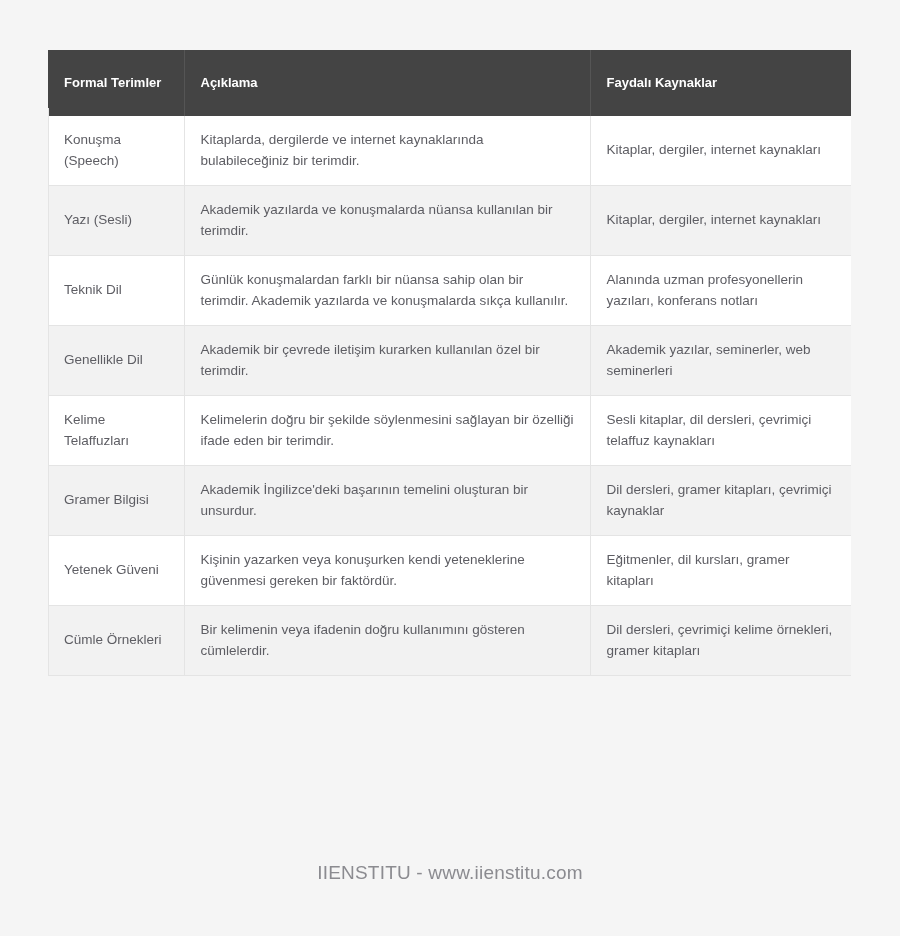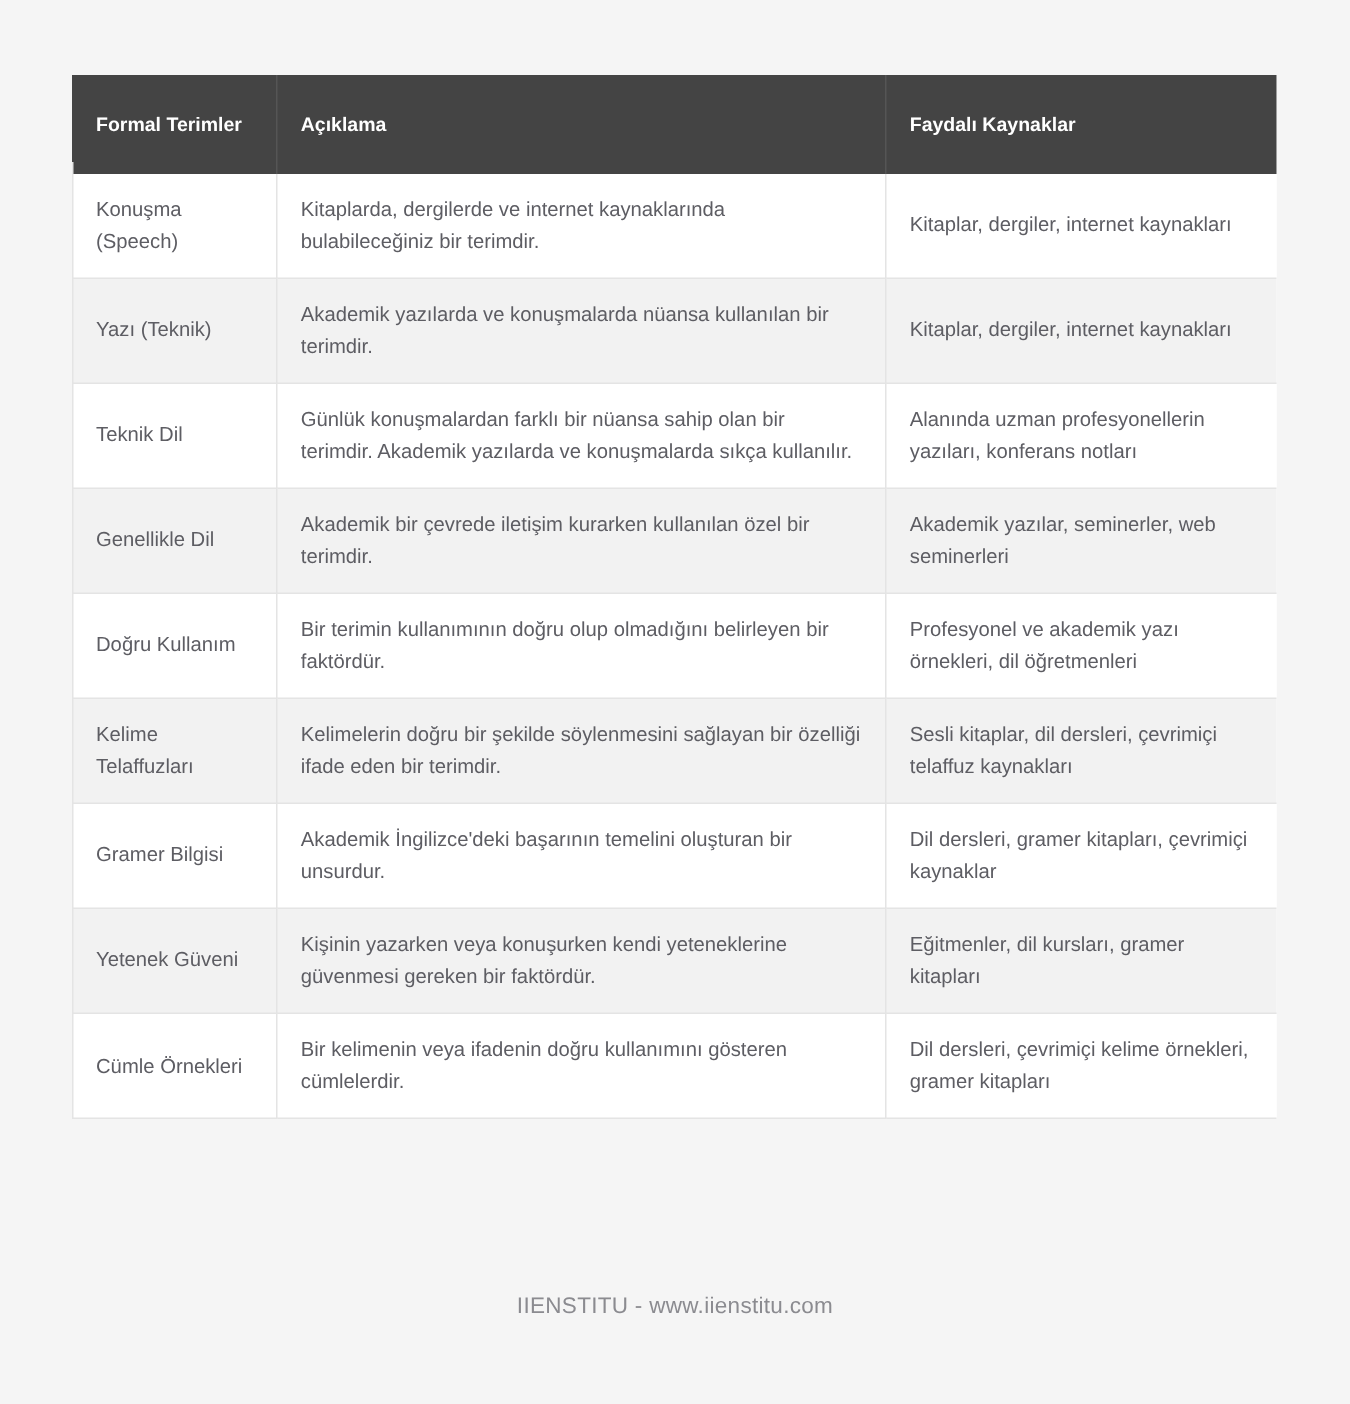--- a/index.html
+++ b/index.html
@@ -121,21 +121,21 @@
     pointer-events: none;
   }
 
   
   .footer {
     position: absolute;
     left: 0;
     top: 862px;
     width: 900px;
     text-align: center;
-    font-size: 15px;
+    font-size: 19px;
     color: #8b8b90;
     letter-spacing: 0.2px;
   }
 </style>
 </head>
 <body>
 
 <div class="page">
 
   <div class="table-wrap">
@@ -154,40 +154,35 @@
           <th>Faydalı Kaynaklar</th>
         </tr>
       </thead>
       <tbody id="table-body">
           <tr>
             <td class="cell-term">Konuşma (Speech)</td>
             <td class="cell-desc">Kitaplarda, dergilerde ve internet kaynaklarında bulabileceğiniz bir terimdir.</td>
             <td class="cell-source">Kitaplar, dergiler, internet kaynakları</td>
           </tr>
           <tr>
-            <td class="cell-term">Yazı (Teknik)</td>
+            <td class="cell-term">Yazı (Sesli)</td>
             <td class="cell-desc">Akademik yazılarda ve konuşmalarda nüansa kullanılan bir terimdir.</td>
             <td class="cell-source">Kitaplar, dergiler, internet kaynakları</td>
           </tr>
           <tr>
             <td class="cell-term">Teknik Dil</td>
             <td class="cell-desc">Günlük konuşmalardan farklı bir nüansa sahip olan bir terimdir. Akademik yazılarda ve konuşmalarda sıkça kullanılır.</td>
             <td class="cell-source">Alanında uzman profesyonellerin yazıları, konferans notları</td>
           </tr>
           <tr>
             <td class="cell-term">Genellikle Dil</td>
             <td class="cell-desc">Akademik bir çevrede iletişim kurarken kullanılan özel bir terimdir.</td>
             <td class="cell-source">Akademik yazılar, seminerler, web seminerleri</td>
           </tr>
           <tr>
-            <td class="cell-term">Doğru Kullanım</td>
-            <td class="cell-desc">Bir terimin kullanımının doğru olup olmadığını belirleyen bir faktördür.</td>
-            <td class="cell-source">Profesyonel ve akademik yazı örnekleri, dil öğretmenleri</td>
-          </tr>
-          <tr>
             <td class="cell-term">Kelime Telaffuzları</td>
             <td class="cell-desc">Kelimelerin doğru bir şekilde söylenmesini sağlayan bir özelliği ifade eden bir terimdir.</td>
             <td class="cell-source">Sesli kitaplar, dil dersleri, çevrimiçi telaffuz kaynakları</td>
           </tr>
           <tr>
             <td class="cell-term">Gramer Bilgisi</td>
             <td class="cell-desc">Akademik İngilizce'deki başarının temelini oluşturan bir unsurdur.</td>
             <td class="cell-source">Dil dersleri, gramer kitapları, çevrimiçi kaynaklar</td>
           </tr>
           <tr>

